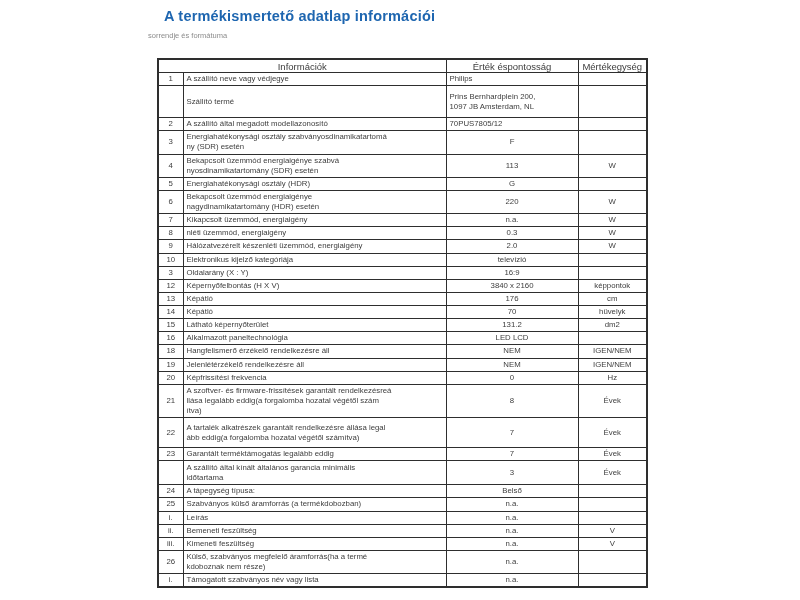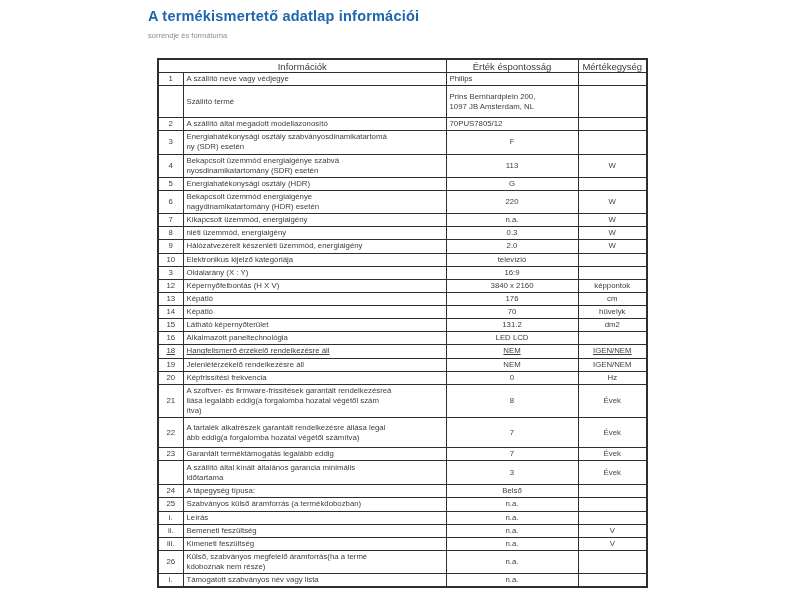--- a/index.html
+++ b/index.html
@@ -13,21 +13,21 @@
     color: var(--text-color, #3d3d3d);
   }
   .page {
     position: relative;
     width: 800px;
     height: 600px;
     background: #ffffff;
   }
   .page-title {
     position: absolute;
-    left: 148px;
+    left: 164px;
     top: 8px;
     margin: 0;
     font-size: 14.5px;
     font-weight: bold;
     letter-spacing: 0.2px;
     color: var(--title-color, #1e66b0);
   }
   .page-subtitle {
     position: absolute;
     left: 148px;
@@ -201,21 +201,21 @@
     <td class="c-info">Látható képernyőterület</td>
     <td class="c-val">131.2</td>
     <td class="c-unit">dm2</td>
   </tr>
         <tr style="height: 12px;">
     <td class="c-num">16</td>
     <td class="c-info">Alkalmazott paneltechnológia</td>
     <td class="c-val">LED LCD</td>
     <td class="c-unit"></td>
   </tr>
-        <tr style="height: 12px; text-decoration: underline;">
+        <tr style="height: 12px;">
     <td class="c-num">18</td>
     <td class="c-info">Hangfelismerő érzékelő rendelkezésre áll</td>
     <td class="c-val">NEM</td>
     <td class="c-unit">IGEN/NEM</td>
   </tr>
         <tr style="height: 12px;">
     <td class="c-num">19</td>
     <td class="c-info">Jelenlétérzékelő rendelkezésre áll</td>
     <td class="c-val">NEM</td>
     <td class="c-unit">IGEN/NEM</td>

